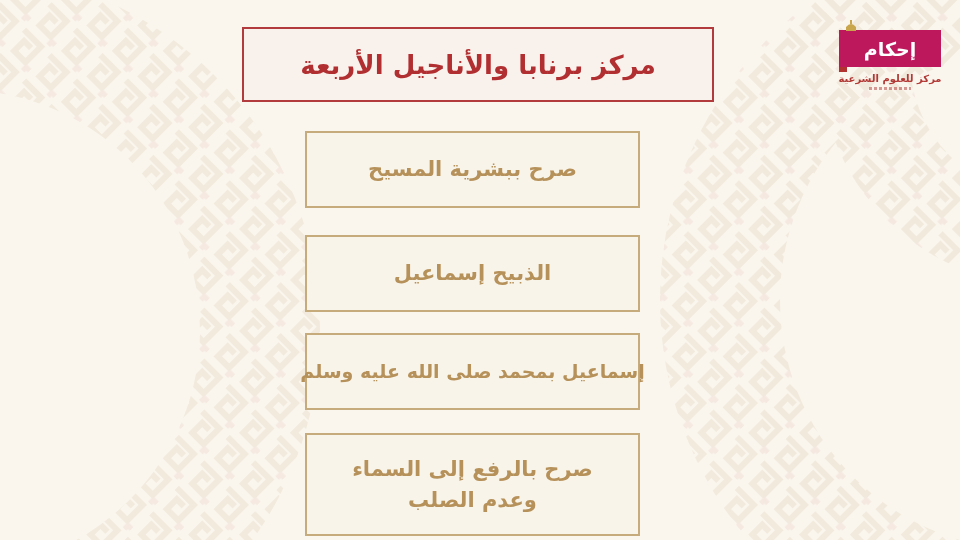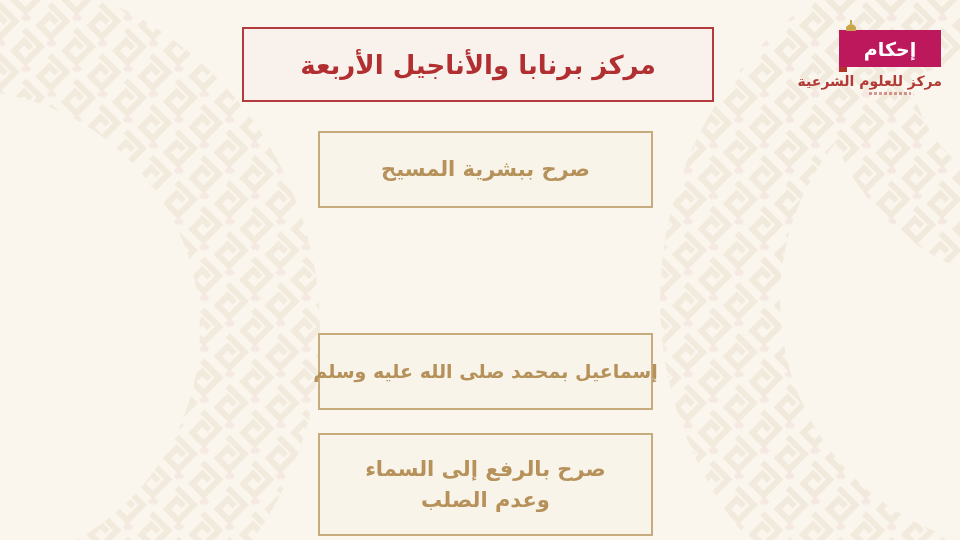--- a/index.html
+++ b/index.html
@@ -18,21 +18,21 @@
     border:2px solid #b13b3d;background:#f9f2ec;
     display:flex;align-items:center;justify-content:center;
     box-sizing:border-box;
   }
   .title-text{
     color:#b22f31;font-size:26px;font-weight:bold;direction:rtl;text-align:center;
   }
 
   
   .point-box{
-    position:absolute;left:318px;width:335px;height:77px;
+    position:absolute;left:305px;width:335px;height:77px;
     border:2px solid #c6ab7c;background:#f9f4ea;
     display:flex;align-items:center;justify-content:center;
     box-sizing:border-box;text-align:center;
   }
   .point-label{
     color:#b6915a;font-size:21px;font-weight:bold;direction:rtl;line-height:1.45;
   }
   .p1{top:131px}
   .p2{top:235px}
   .p3{top:333px}
@@ -43,21 +43,21 @@
   
   .logo{position:absolute;top:18px;right:18px;width:104px;text-align:center;}
   .logo-box{
     position:relative;margin:12px auto 0;width:102px;height:37px;background:#be185d;
     display:flex;align-items:center;justify-content:center;
   }
   .logo-wordmark{color:#ffffff;font-size:19px;font-weight:bold;direction:rtl;letter-spacing:1px;}
   .dome-icon{position:absolute;top:-10px;left:5px;line-height:0;}
   .hamza-block{position:absolute;left:0px;bottom:-5px;width:8px;height:5px;background:#b23230;}
   .logo-subtitle{
-    margin-top:6px;color:#b23a36;font-size:14px;font-weight:bold;direction:rtl;white-space:nowrap;
+    margin-top:6px;color:#b23a36;font-size:10px;font-weight:bold;direction:rtl;white-space:nowrap;
   }
   .fine-print{
     margin:3px auto 0;width:42px;height:3px;
     background:repeating-linear-gradient(90deg, rgba(178,58,54,.5) 0 3px, transparent 3px 5px);
   }
 </style>
 </head>
 <body>
 
 <div id="stage">
@@ -76,20 +76,23 @@
     </g>
   </svg>
 
   <div class="title-box">
     <div class="title-text">مركز برنابا والأناجيل الأربعة</div>
   </div>
 
   <div class="point-box p1">
     <div class="point-label">صرح ببشرية المسيح</div>
   </div>
+  <div class="point-box p2">
+    <div class="point-label">الذبيح إسماعيل</div>
+  </div>
   <div class="point-box p3">
     <div class="point-label">إسماعيل بمحمد صلى الله عليه وسلم</div>
   </div>
   <div class="point-box p4">
     <div class="point-label">صرح بالرفع إلى السماء وعدم الصلب</div>
   </div>
 
   <div class="logo">
     <div class="logo-box">
       <span class="dome-icon">

